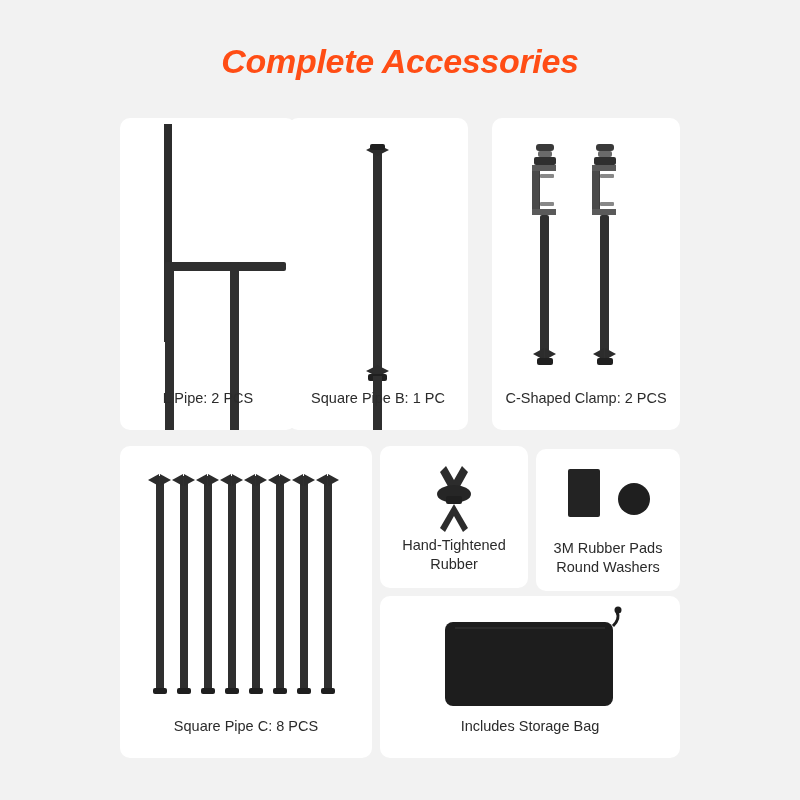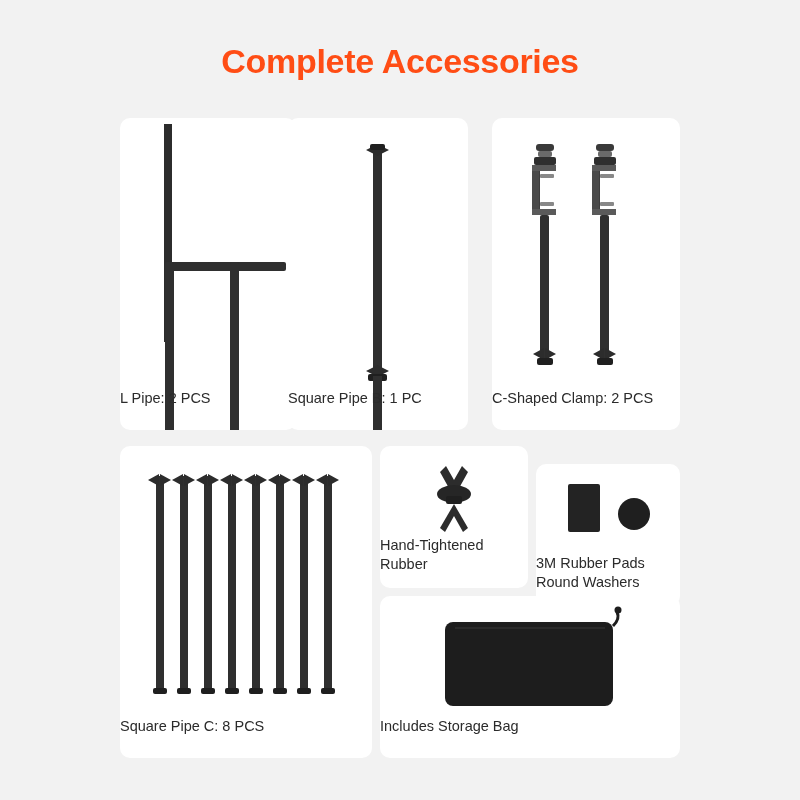--- a/index.html
+++ b/index.html
@@ -24,54 +24,56 @@
   .title {
     position: absolute;
     top: 42px;
     left: 0;
     width: 800px;
     text-align: center;
     font-size: 34px;
     font-weight: bold;
     color: #ff4d15;
     letter-spacing: -0.3px;
+    font-style: italic;
   }
 
   .card {
     position: absolute;
     background: #ffffff;
     border-radius: 10px;
     box-sizing: border-box;
   }
 
   .card .caption {
     position: absolute;
     left: 0;
     width: 100%;
+    text-align: center;
     color: #2b2b2b;
     font-size: 14.5px;
     line-height: 19px;
   }
 
   .art {
     position: absolute;
     left: 0;
     top: 0;
     width: 100%;
     height: 100%;
     pointer-events: none;
   }
 
   
   #card-l-pipe        { left: 120px; top: 118px;  width: 176px; height: 312px; }
   #card-square-b      { left: 288px; top: 118px;  width: 180px; height: 312px; }
   #card-clamp         { left: 492px; top: 118px;  width: 188px; height: 312px; }
   #card-square-c      { left: 120px; top: 446px;  width: 252px; height: 312px; }
   #card-screws        { left: 380px; top: 446px;  width: 148px; height: 142px; }
-  #card-pads          { left: 536px; top: 464px;  width: 144px; height: 142px; }
+  #card-pads          { left: 536px; top: 449px;  width: 144px; height: 142px; }
   #card-bag           { left: 380px; top: 596px;  width: 300px; height: 162px; }
 
   #card-l-pipe .caption,
   #card-square-b .caption,
   #card-clamp .caption     { bottom: 22px; }
   #card-square-c .caption  { bottom: 22px; }
   #card-screws .caption    { bottom: 14px; }
   #card-pads .caption      { bottom: 14px; }
   #card-bag .caption       { bottom: 22px; }
 </style>

